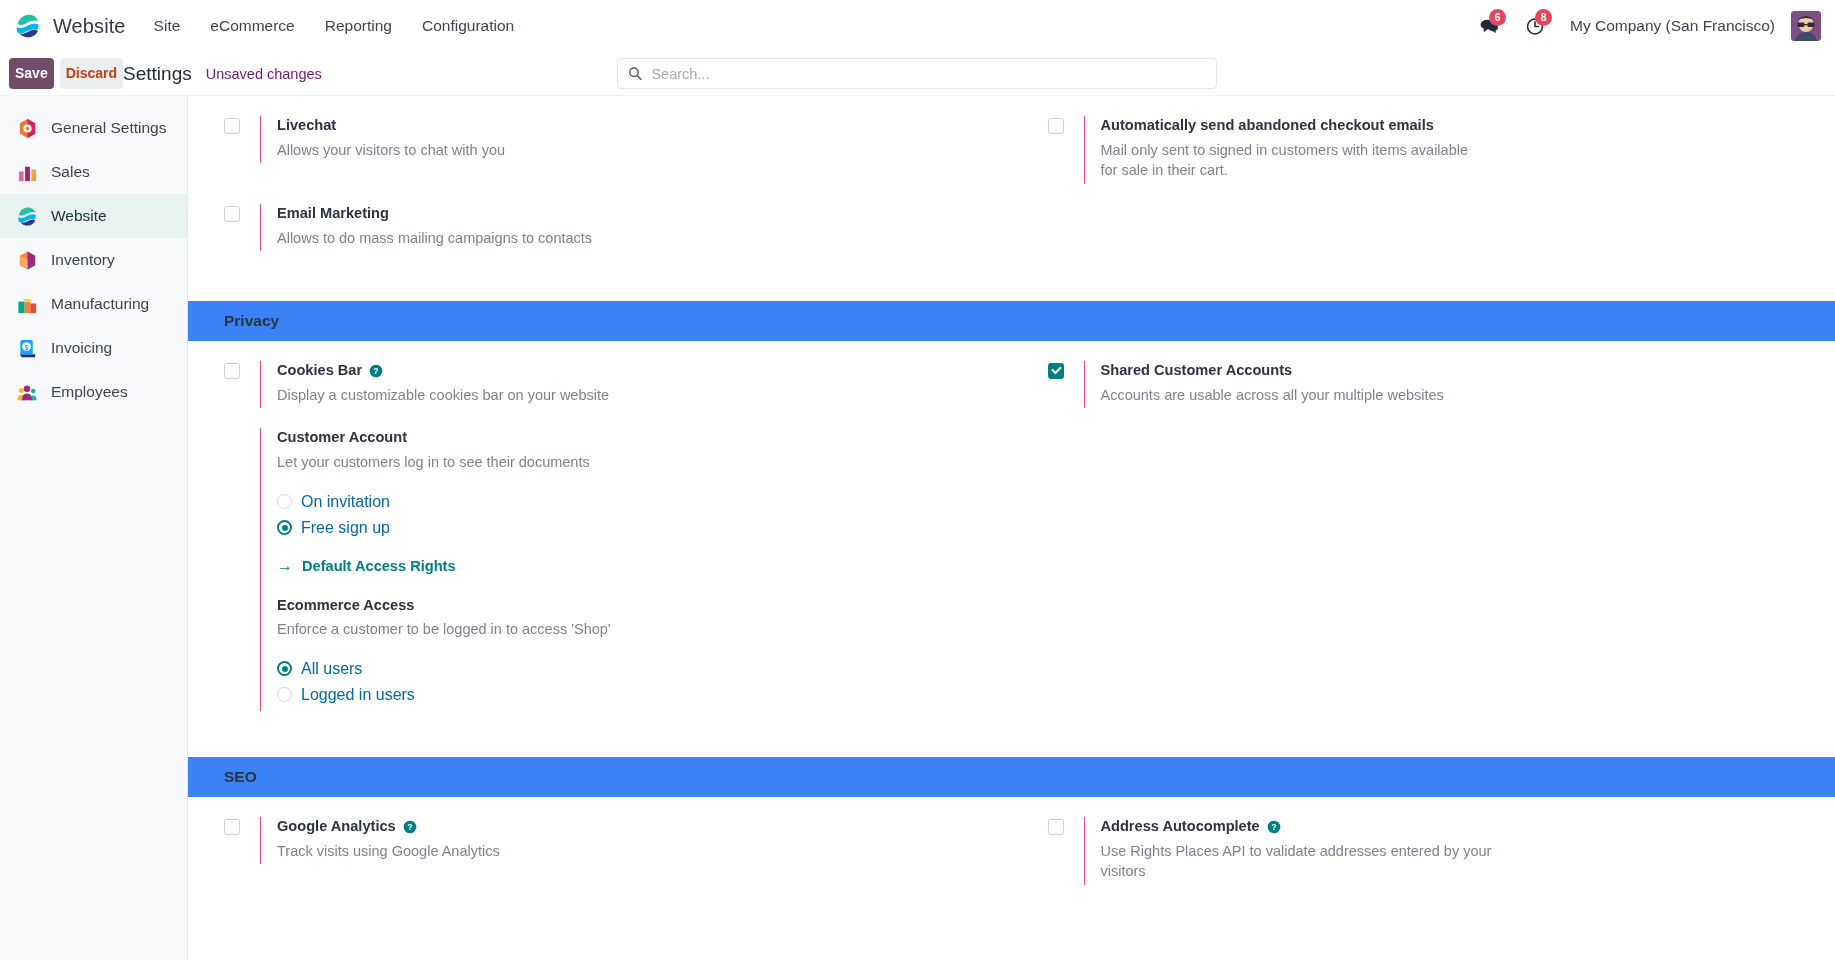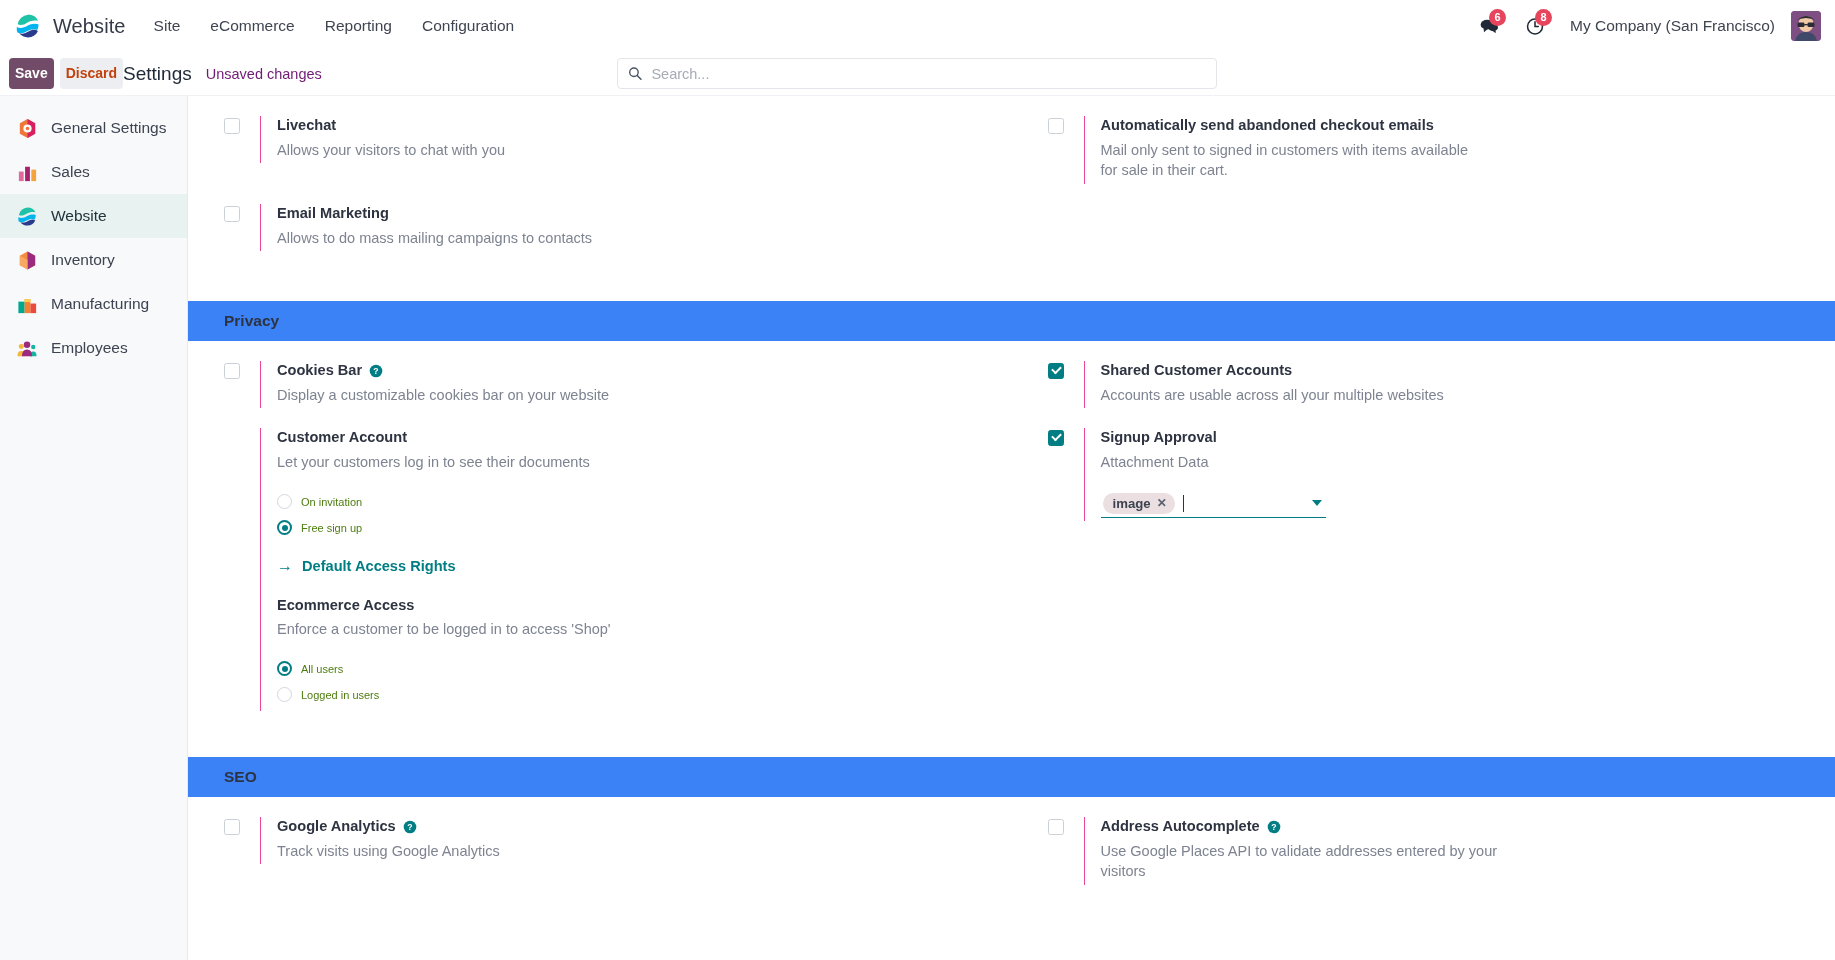--- a/index.html
+++ b/index.html
@@ -282,21 +282,21 @@
     border: 2px solid #017e84;
   }
   .radio.on::after {
     content: "";
     position: absolute;
     left: 2.5px; top: 2.5px;
     width: 6px; height: 6px;
     border-radius: 50%;
     background: #017e84;
   }
-  .radio-label { font-size: 11px; color: #4d7c0f; }
+  .radio-label { font-size: 16px; color: #0369a1; }
 
   
   .link-row {
     display: flex; align-items: center; gap: 9px;
     margin-top: 17px;
     cursor: pointer;
     width: max-content;
   }
   .link-arrow { color: #017e84; font-size: 16px; line-height: 1; }
   .link-text {
@@ -479,20 +479,31 @@
         <svg viewBox="0 0 24 24" width="23" height="23">
           <rect x="2.5" y="9" width="6.5" height="12" fill="#00a88e"></rect>
           <rect x="9" y="6.5" width="6" height="14.5" fill="#f5812e"></rect>
           <rect x="15" y="11" width="6" height="10" fill="#e84c3d"></rect>
           <rect x="9" y="6.5" width="6" height="3" fill="#ffd24a"></rect>
         </svg>
       </span>
       <span>Manufacturing</span>
     </div>
 
+    <div class="side-item">
+      <span class="side-ico">
+        <svg viewBox="0 0 24 24" width="23" height="23">
+          <path d="M4 18 20 18 20 21 6 21 Z" fill="#1a2a7a"></path>
+          <rect x="4.5" y="3" width="13" height="15.5" rx="1.6" fill="#1aa3f5"></rect>
+          <circle cx="11" cy="10" r="4.6" fill="#ffffff"></circle>
+          <text x="11" y="13.3" font-size="7" font-weight="bold" fill="#1aa3f5" text-anchor="middle" font-family="Liberation Sans, sans-serif">$</text>
+        </svg>
+      </span>
+      <span>Invoicing</span>
+    </div>
 
     <div class="side-item">
       <span class="side-ico">
         <svg viewBox="0 0 24 24" width="23" height="23">
           <circle cx="5.5" cy="10" r="2.6" fill="#f5b63c"></circle>
           <path d="M1.5 20 Q1.5 14.5 5.5 14.5 Q9.5 14.5 9.5 20 Z" fill="#f5b63c"></path>
           <circle cx="18" cy="10.5" r="2.3" fill="#17b3a3"></circle>
           <path d="M14.5 20 Q14.5 15 18 15 Q21.5 15 21.5 20 Z" fill="#17b3a3"></path>
           <circle cx="11.5" cy="8" r="3.4" fill="#9a2b7e"></circle>
           <path d="M6.2 20 Q6.2 13 11.5 13 Q16.8 13 16.8 20 Z" fill="#9a2b7e"></path>
@@ -616,44 +627,20 @@
               </label>
               <label class="radio-row">
                 <span class="radio"></span>
                 <span class="radio-label">Logged in users</span>
               </label>
             </div>
           </div>
         </div>
       </div>
 
-      <div class="setting-block tall" style="align-self:flex-start">
-        <span class="cbox-holder">
-          <span class="cbox checked"></span>
-        </span>
-        <div class="setting-text">
-          <div class="s-label">
-            <span>Signup Approval</span>
-          </div>
-          <div class="s-desc">Attachment Data</div>
-
-          <div class="sub-field">
-            <div class="tags-input">
-              <span class="tag-pill">
-                <span>image</span>
-                <span class="tag-x">✕</span>
-              </span>
-              <span class="caret-text">
-                <span class="text-caret"></span>
-              </span>
-              <span class="drop-caret"></span>
-            </div>
-          </div>
-        </div>
-      </div>
     </div>
 
     <div class="pad-bottom" style="height:42px"></div>
 
     <div class="section-header">SEO</div>
 
     <div class="setting-grid">
       <div class="setting-block">
         <span class="cbox-holder">
           <span class="cbox"></span>
@@ -679,20 +666,20 @@
         <div class="setting-text">
           <div class="s-label">
             <span>Address Autocomplete</span>
             <span class="help-ico">
               <svg viewBox="0 0 16 16" width="14" height="14">
                 <circle cx="8" cy="8" r="7.2" fill="#017e84"></circle>
                 <text x="8" y="11.6" font-size="10" font-weight="bold" fill="#ffffff" text-anchor="middle" font-family="Liberation Sans, sans-serif">?</text>
               </svg>
             </span>
           </div>
-          <div class="s-desc" style="max-width:420px">Use Google Places API to validate addresses entered by your visitors</div>
+          <div class="s-desc" style="max-width:420px">Use Rights Places API to validate addresses entered by your visitors</div>
         </div>
       </div>
     </div>
 
     <div class="pad-bottom" style="height:60px"></div>
   </div>
 </div>
 
 </body></html>

